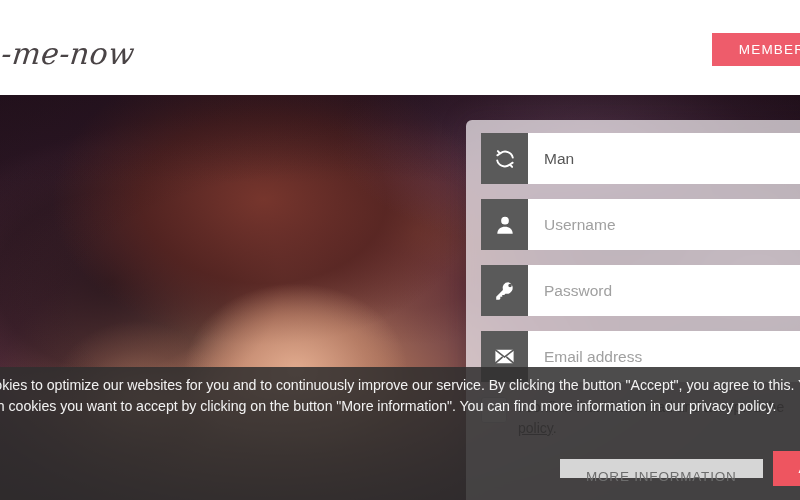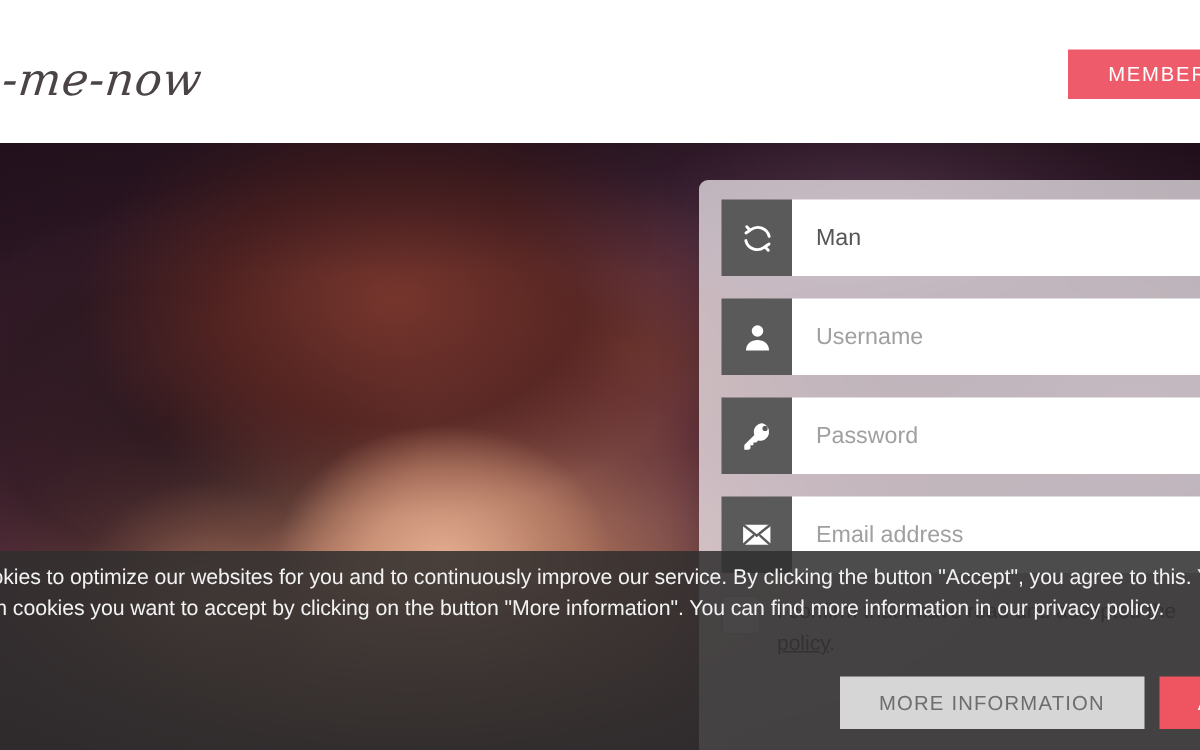--- a/index.html
+++ b/index.html
@@ -214,21 +214,21 @@
   #cookie-actions {
     position: absolute;
     left: 560px;
     top: 84px;
     display: flex;
     align-items: center;
     gap: 0px;
   }
 
   #more-info-button {
-    height: 35px;
+    height: 19px;
     padding: 0 26px;
     background: #d6d6d6;
     color: #6d6d6d;
     border: none;
     font-family: "Liberation Sans", sans-serif;
     font-size: 13.5px;
     letter-spacing: 0.8px;
     line-height: 35px;
     white-space: nowrap;
     cursor: pointer;

